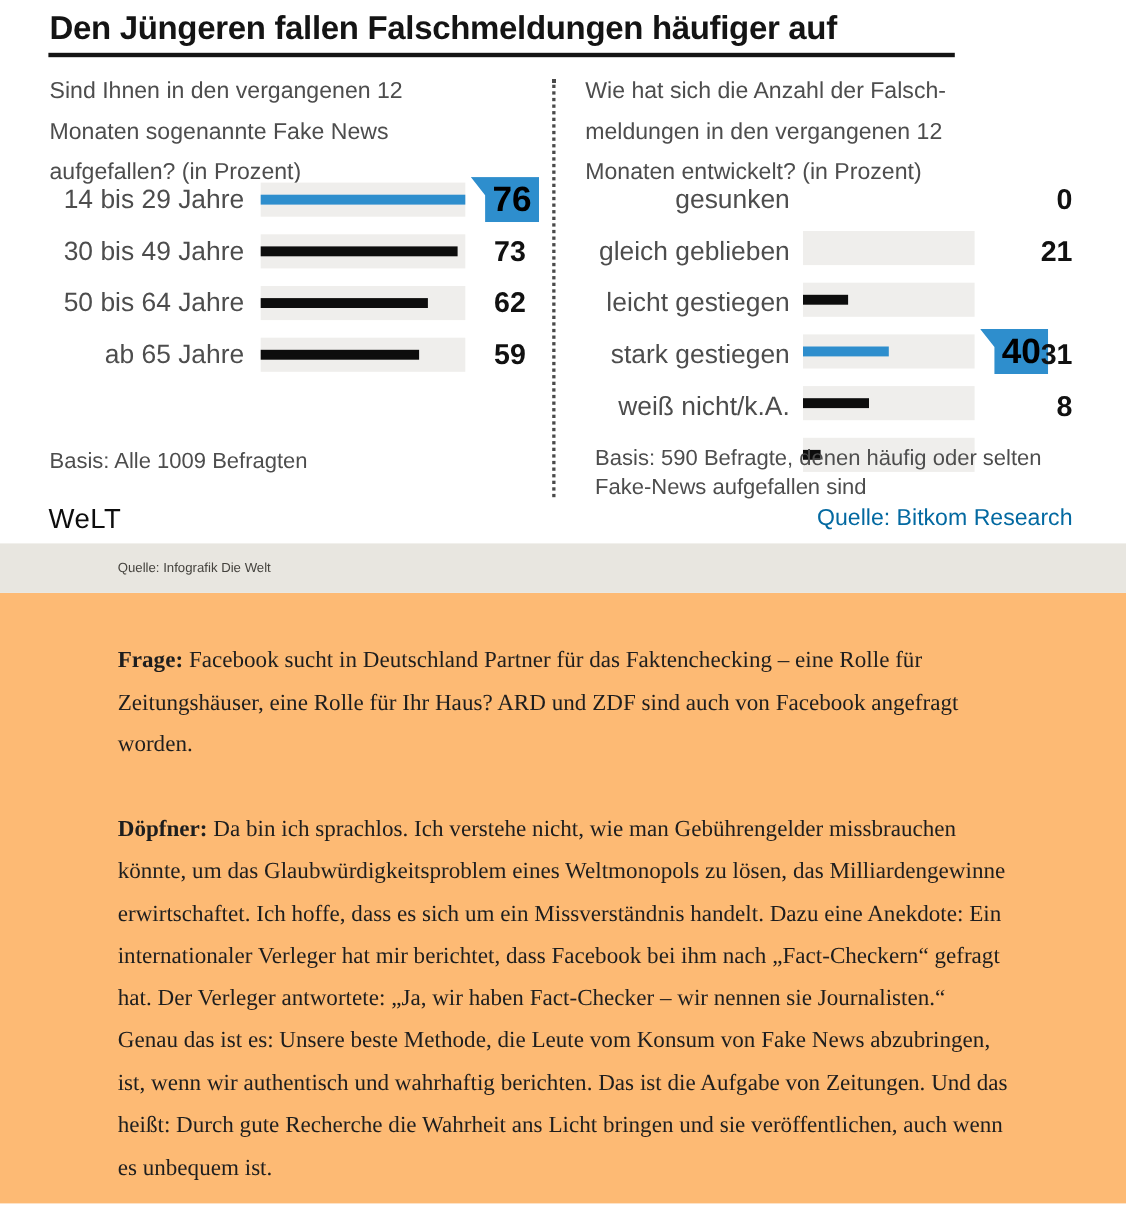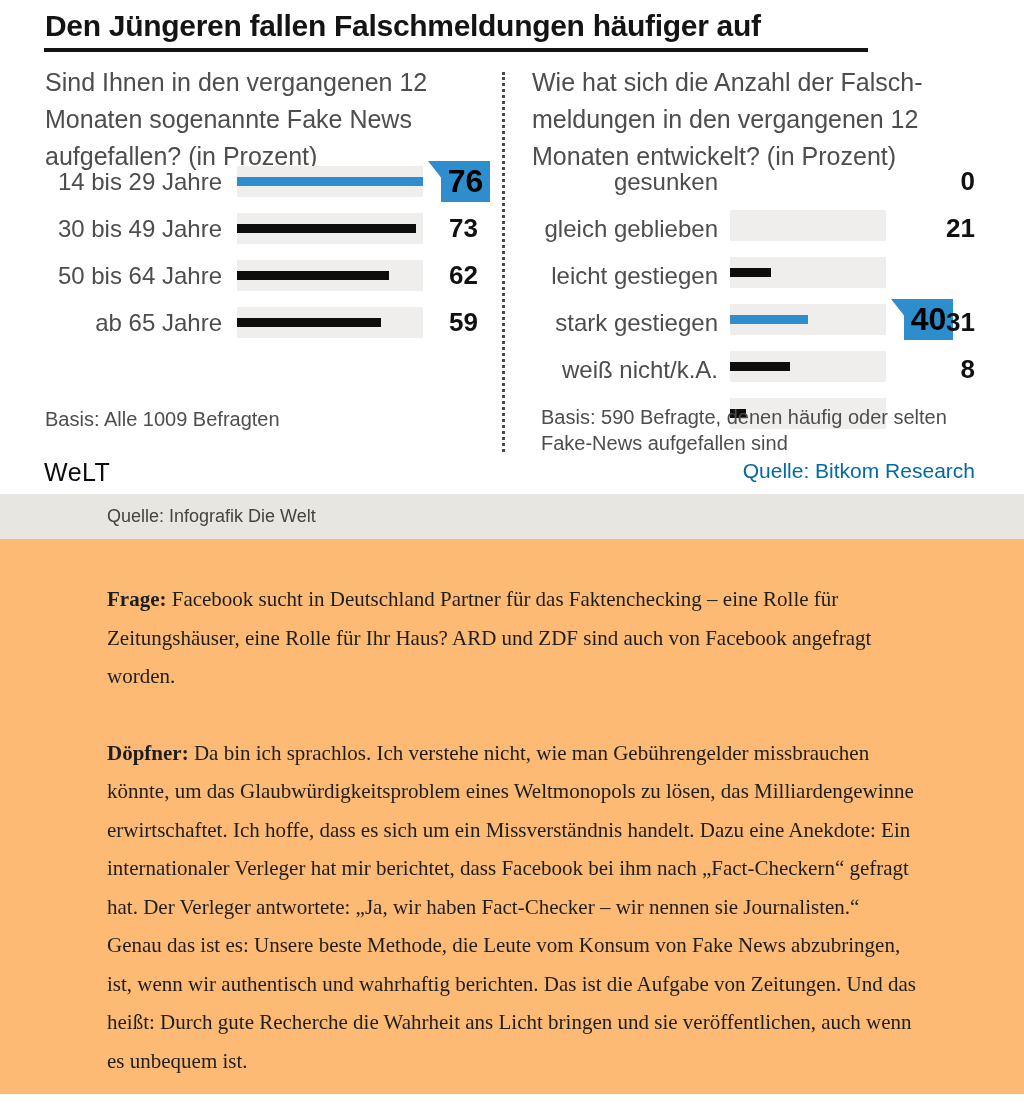--- a/index.html
+++ b/index.html
@@ -20,21 +20,21 @@
   }
   .ig-rule { position:absolute; left:44px; top:48px; width:824px; height:4px; background:#141414; }
 
   .ig-divider {
     position:absolute; left:502px; top:72px; height:380px; width:0;
     border-left:3px dotted #4a4a4a;
   }
 
   .ig-question {
     position:absolute; top:64px;
-    font-size:25px; line-height:37px; color:#4d4d4d;
+    font-size:21px; line-height:37px; color:#4d4d4d;
     white-space:pre-line;
   }
   .ig-question.left  { left:45px;  width:440px; }
   .ig-question.right { left:532px; width:460px; }
 
   .ig-rows { position:absolute; top:166px; }
   .ig-rows.left  { left:45px;  width:433px; }
   .ig-rows.right { left:532px; width:443px; }
 
   .ig-row { position:relative; height:31px; margin-bottom:16px; }
@@ -83,21 +83,21 @@
     position:absolute; left:44px; top:458px;
     font-size:25px; font-weight:400; color:#0d0d0d; letter-spacing:0.5px;
   }
 
   .caption-bar {
     position:absolute; left:0; top:494px; width:1024px; height:45px;
     background:#e8e6e0;
   }
   .caption-text {
     position:absolute; left:107px; top:0; height:45px;
-    font-size:18px; line-height:45px; color:#45433e;
+    font-size:12px; line-height:45px; color:#45433e;
   }
 
   
   .article { padding:41px 0 14px 107px; background:#fdba74; }
   .article p {
     width:810px;
     font-family:"Liberation Serif", serif;
     font-size:21px; line-height:38.5px; color:#1e1e1e;
     margin-bottom:38px;
   }

